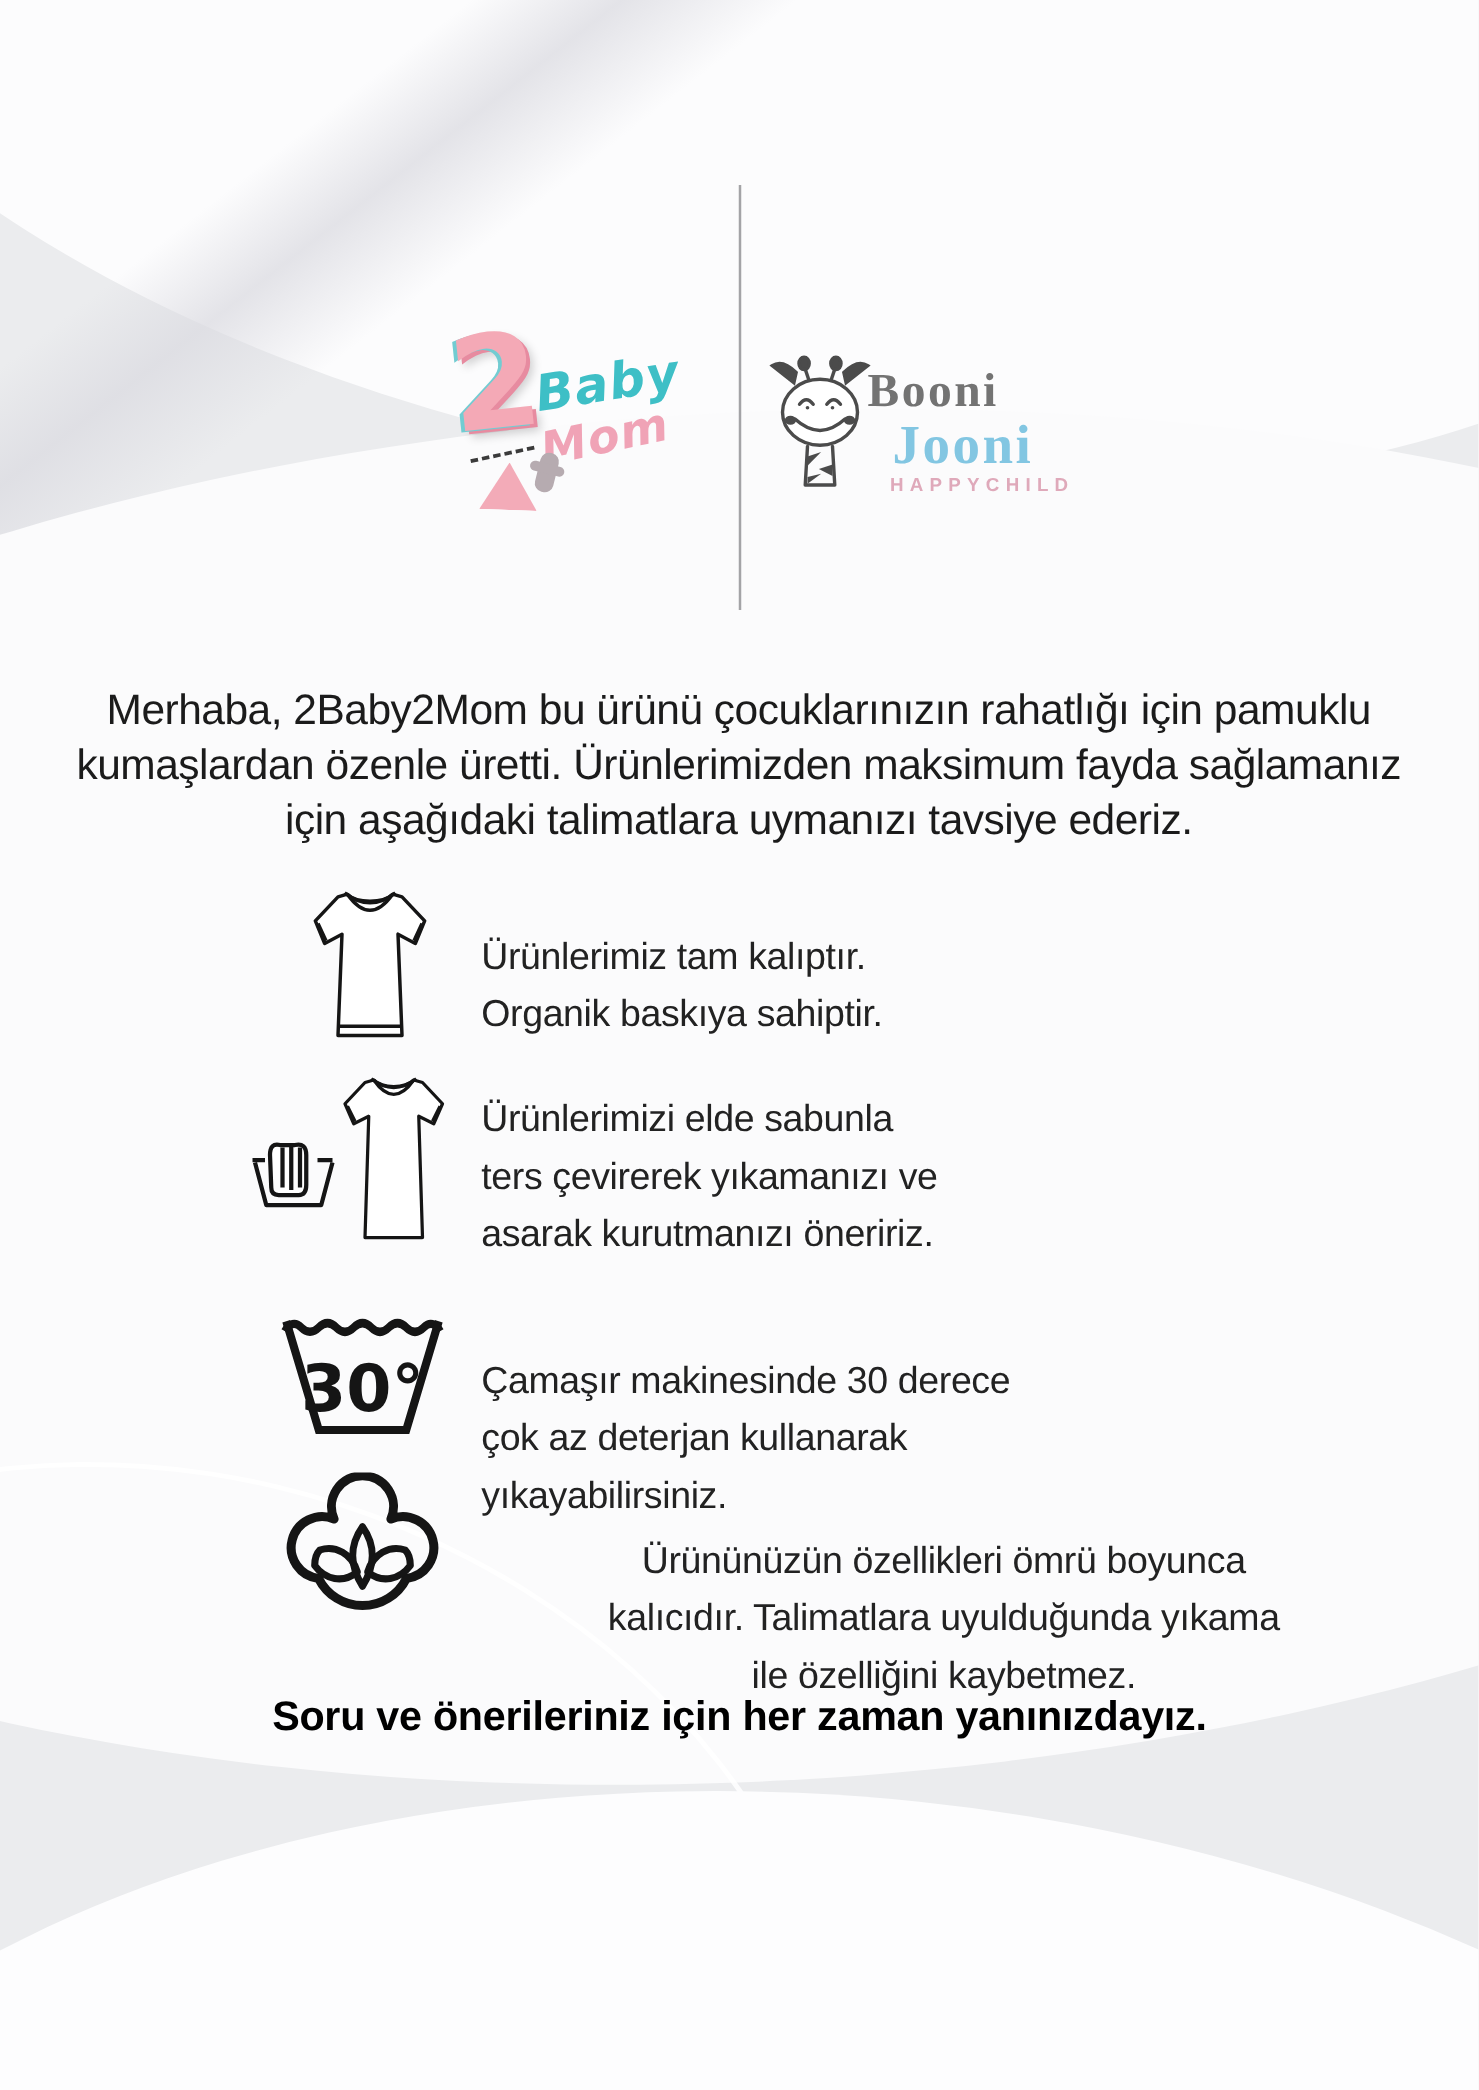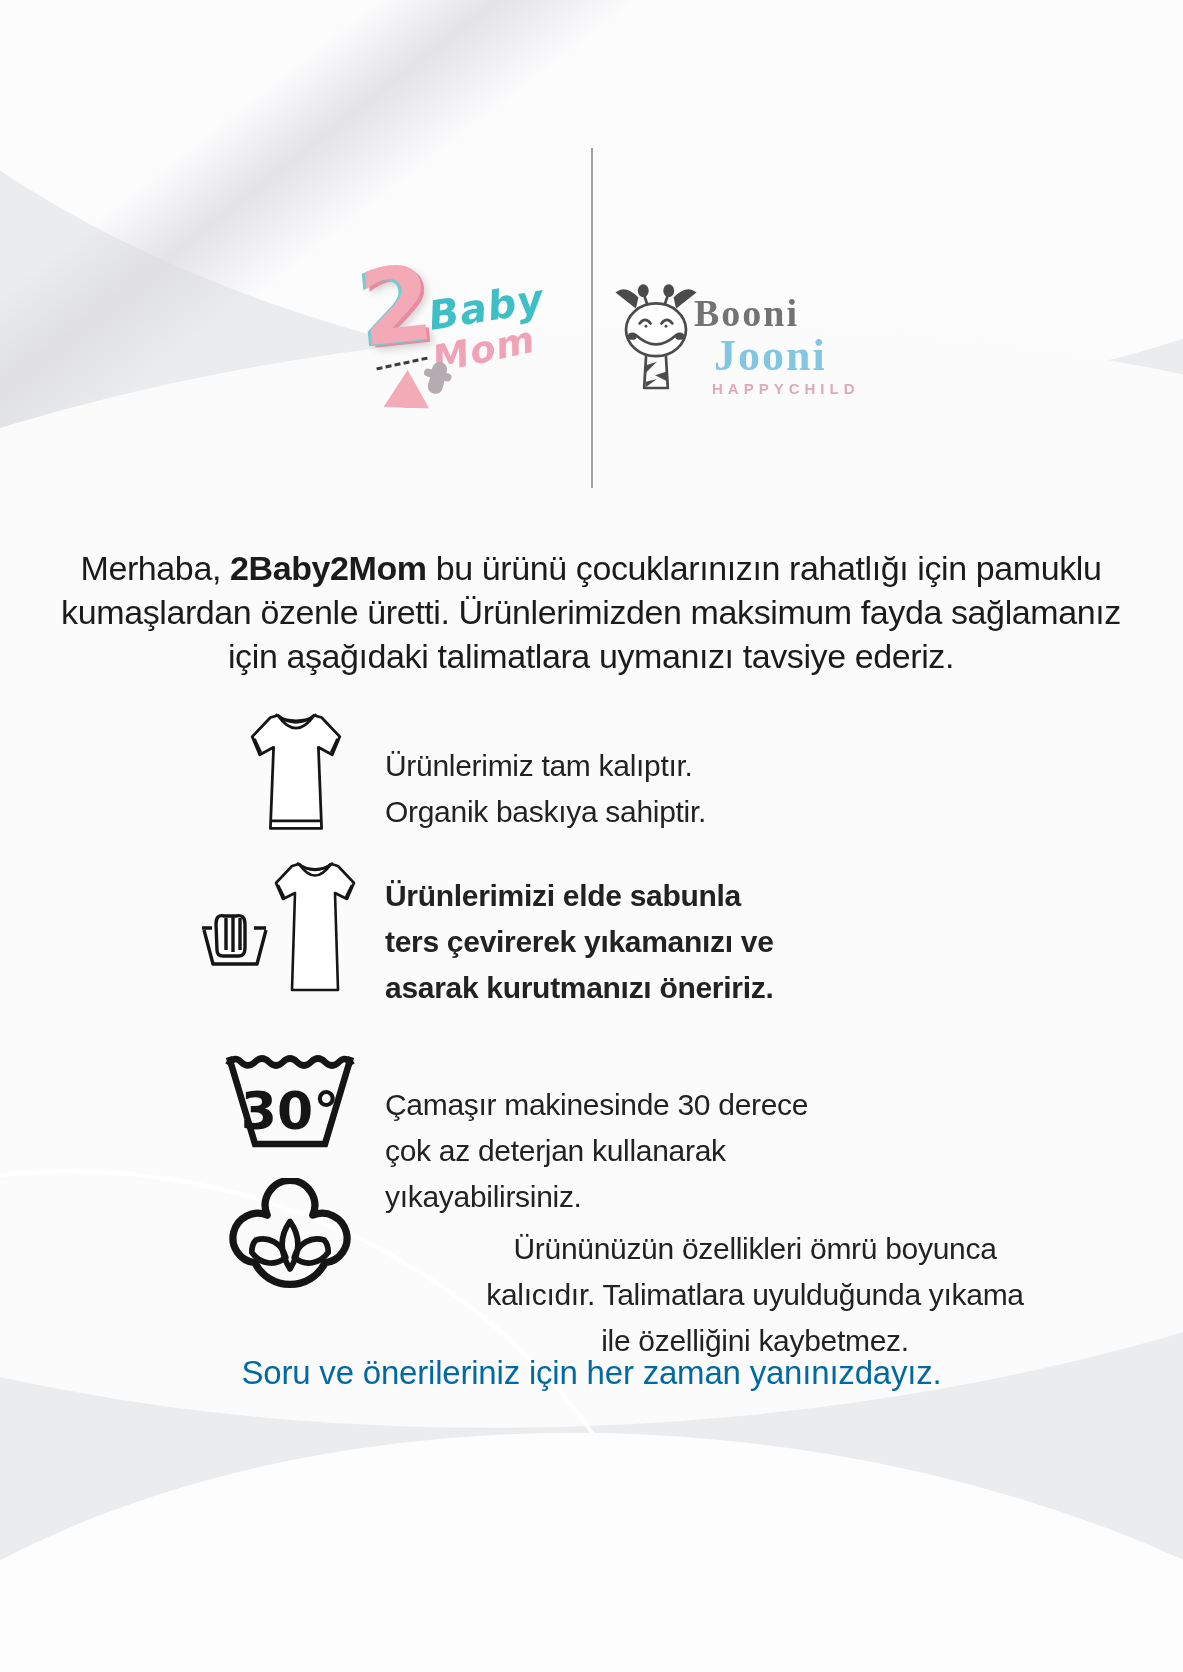--- a/index.html
+++ b/index.html
@@ -71,42 +71,42 @@
   .booni-tagline {
     position:absolute; left:106px; top:108px;
     font-size:15px; letter-spacing:5px; color:#dfa9ba; font-weight:bold;
   }
 
   
   #intro {
     position:absolute; left:32px; top:546px; width:1118px;
     text-align:center; font-size:34px; line-height:44px; letter-spacing:-0.4px; color:#1b1b1b;
   }
-  #intro .brand { font-weight:bold; }
+  #intro .brand { font-weight:normal; }
 
   
   .item-text {
     position:absolute; left:385px; width:740px;
     font-size:30px; line-height:46px; letter-spacing:-0.3px; color:#222;
     white-space:pre-line;
   }
   .item-icon { position:absolute; }
   #icon-tshirt      { left:232px; top:700px; }
   #icon-handwash    { left:196px; top:858px; }
   #icon-wash30      { left:220px; top:1043px; }
   #icon-cotton      { left:228px; top:1178px; }
   #text-row1 { top:743px; }
-  #text-row2 { top:873px;font-weight:bold; }
+  #text-row2 { top:873px; }
   #text-row3 { top:1082px; }
   #text-row4 { top:1226px;text-align:center; }
 
   
   #footer-note {
     position:absolute; left:0; top:1354px; width:1183px;
-    text-align:center; font-size:33px; font-weight:normal; color:#0369a1; letter-spacing:-0.2px;
+    text-align:center; font-size:33px; font-weight:bold; color:#000000; letter-spacing:-0.2px;
   }
 
   svg .ln { stroke:#151515; fill:none; }
   svg .fillwhite { fill:#ffffff; }
 </style>
 </head>
 <body>
 
 <div id="page">
 

